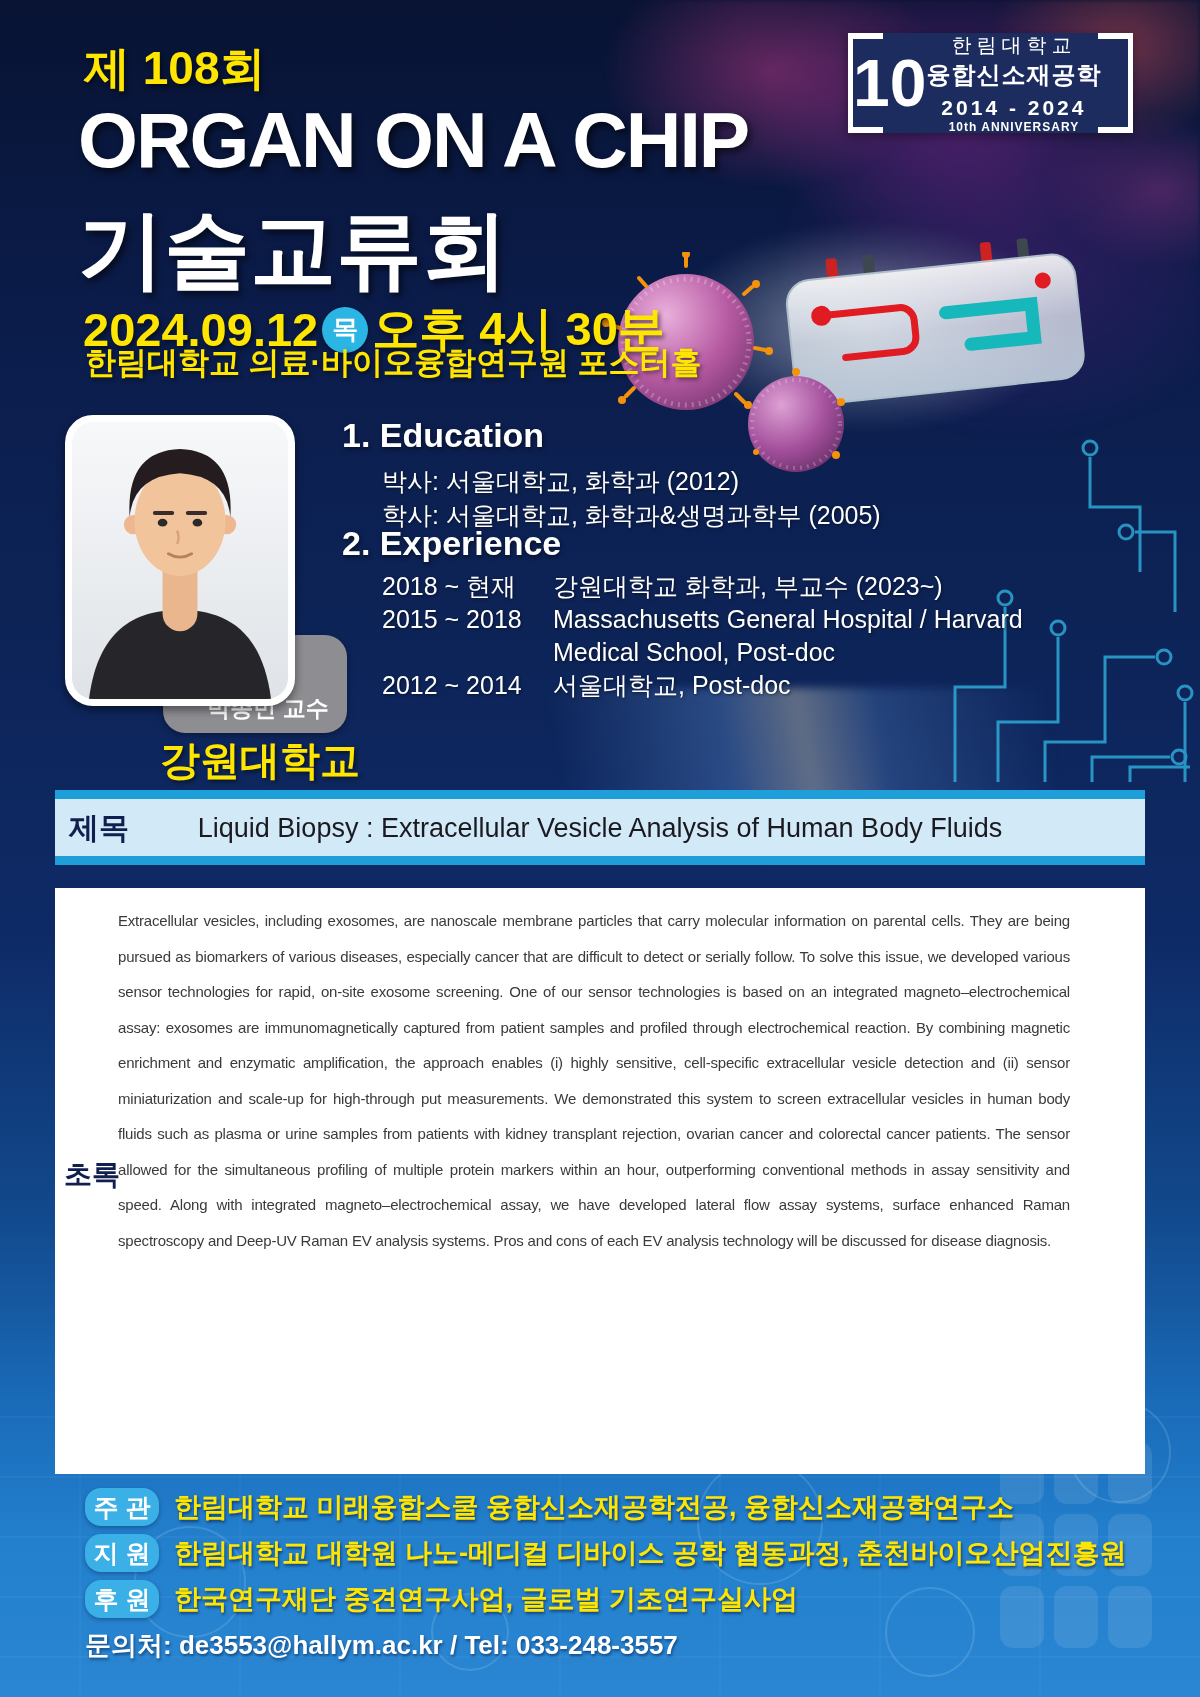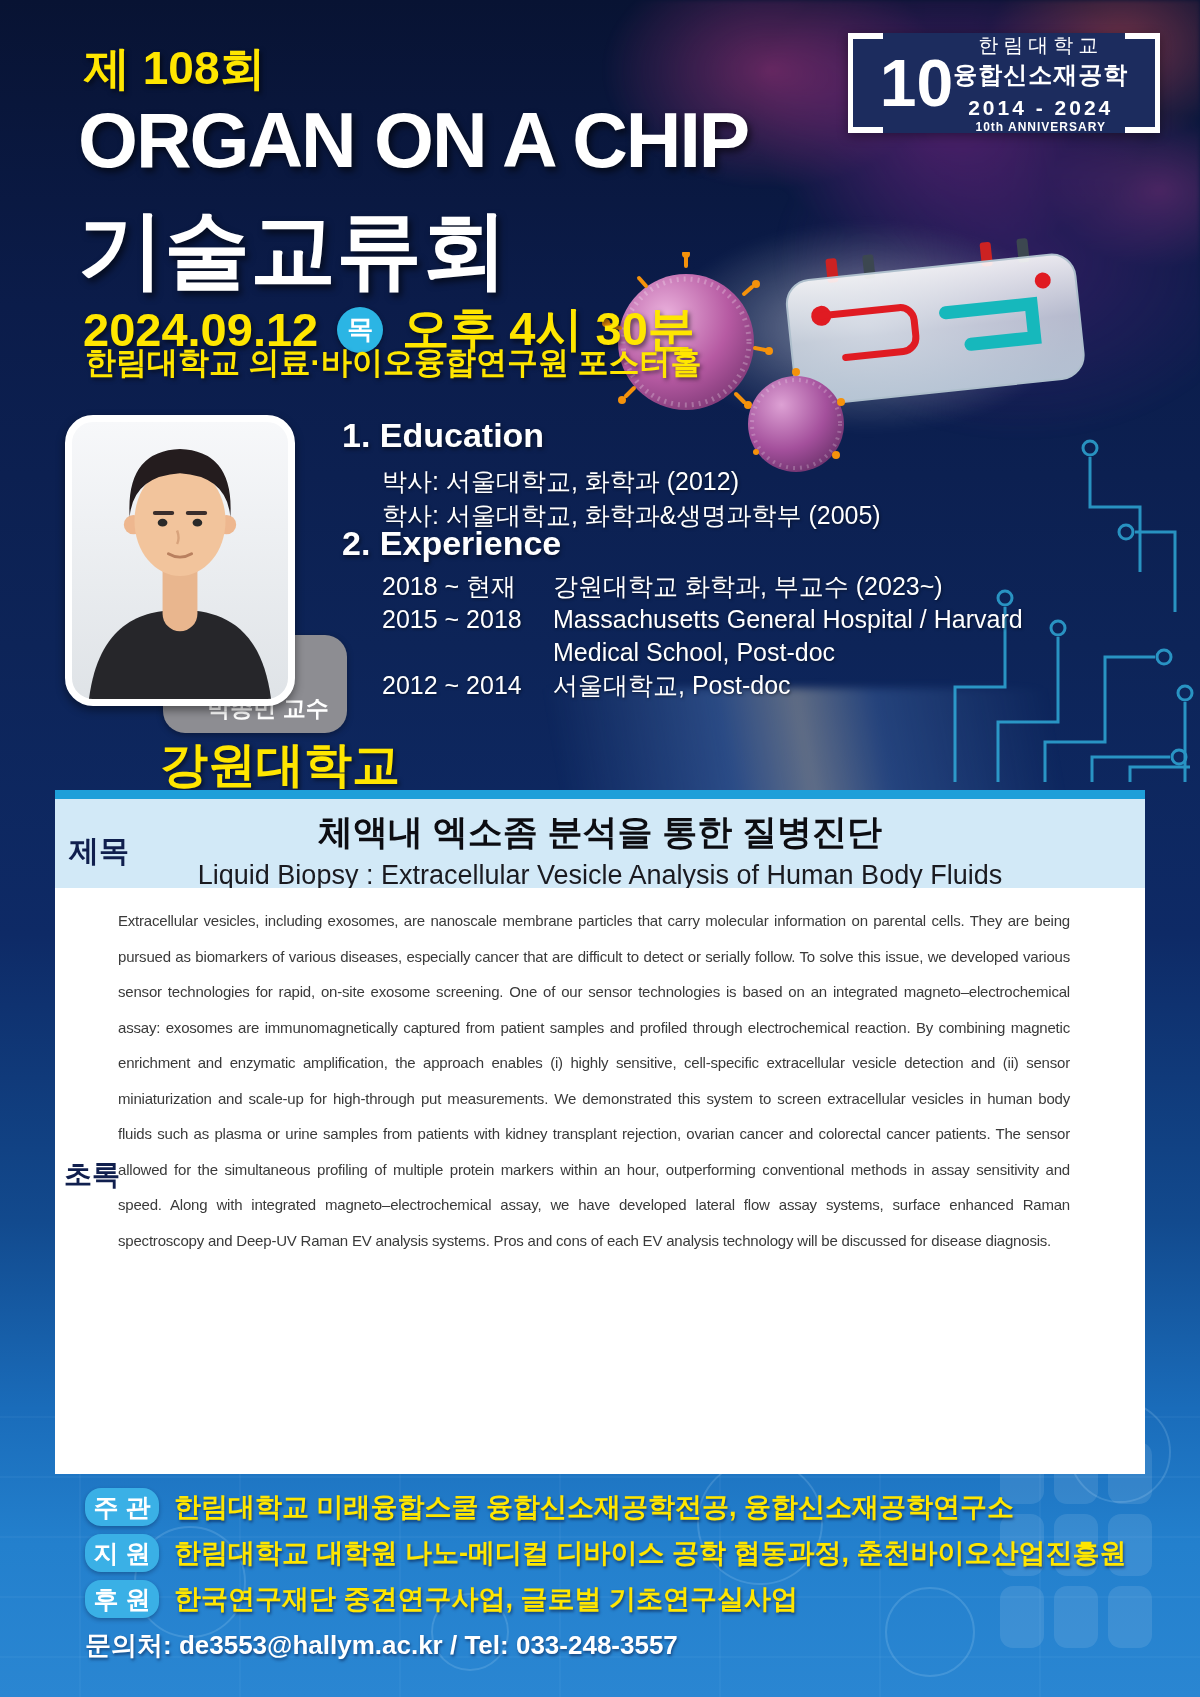--- a/index.html
+++ b/index.html
@@ -28,47 +28,47 @@
     background:linear-gradient(80deg, transparent 18%, rgba(130,185,255,0.25) 40%, rgba(255,246,214,0.34) 50%, rgba(130,185,255,0.2) 60%, transparent 82%);
     filter:blur(4px);
   }
   svg{ display:block; }
 
   
   .session{ left:84px; top:38px; color:#ffe600; font-size:46px; font-weight:bold; text-shadow:2px 3px 5px rgba(0,0,0,0.55); }
   .title-en{ left:78px; top:96px; color:#ffffff; font-size:77px; font-weight:bold; letter-spacing:-2px; text-shadow:3px 4px 7px rgba(0,0,0,0.6); }
   .title-ko{ left:78px; top:192px; color:#ffffff; font-size:86px; font-weight:bold; text-shadow:3px 4px 7px rgba(0,0,0,0.6); }
 
-  .anniv{ left:848px; top:33px; width:312px; height:100px; background:#1c2c5e;
-    display:flex; align-items:center; justify-content:center; 
+  .anniv{ left:848px; top:33px; width:285px; height:100px; background:#1c2c5e;
+    display:flex; align-items:center; justify-content:flex-start; 
     border-left:5px solid #fff; border-right:5px solid #fff; box-shadow:0 3px 10px rgba(0,0,0,0.4); }
   .anniv::before{ content:""; position:absolute; left:0; top:0; width:30px; height:6px; background:#fff; }
   .anniv::after { content:""; position:absolute; left:0; bottom:0; width:30px; height:6px; background:#fff; }
   .anniv .rcorner::before{ content:""; position:absolute; right:0; top:0; width:30px; height:6px; background:#fff; }
   .anniv .rcorner::after { content:""; position:absolute; right:0; bottom:0; width:30px; height:6px; background:#fff; }
   .anniv-num{ color:#fff; font-size:66px; font-weight:bold; line-height:1; }
   .anniv-col{ text-align:center; color:#fff; }
   .anniv-org1{ font-size:20px; letter-spacing:5px; }
   .anniv-org2{ font-size:24px; font-weight:bold; letter-spacing:1px; }
   .anniv-years{ font-size:21px; font-weight:bold; letter-spacing:3px; margin-top:5px; }
   .anniv-lab{ font-size:12px; font-weight:bold; letter-spacing:1px; }
 
-  .date-row{ left:83px; top:298px; display:flex; align-items:center; gap:19px; }
+  .date-row{ left:83px; top:298px; display:flex; align-items:center; gap:4px; }
   .date-txt,.time-txt{ color:#ffe600; font-size:47px; font-weight:bold; text-shadow:2px 3px 5px rgba(0,0,0,0.55); }
   .day-badge{ width:46px; height:46px; border-radius:50%; background:#2bb5e4; color:#fff; font-size:26px; font-weight:bold;
     display:flex; align-items:center; justify-content:center; box-shadow:0 2px 5px rgba(0,0,0,0.4); }
   .venue{ left:85px; top:342px; color:#ffe600; font-size:31px; font-weight:bold; text-shadow:2px 2px 4px rgba(0,0,0,0.55); }
 
   
   .name-tag{ left:163px; top:635px; width:184px; height:98px; background:#8d8d92; border-radius:22px;
     display:flex; align-items:flex-end; justify-content:center; padding-bottom:9px; box-shadow:0 2px 6px rgba(0,0,0,0.35); }
   .name-tag span{ color:#fff; font-size:23px; font-weight:bold; padding-left:26px; white-space:nowrap; }
   .photo{ left:65px; top:415px; width:230px; height:291px; border:7px solid #fff; border-radius:28px; overflow:hidden;
     background:linear-gradient(180deg,#f7f8fa,#dfe3e7); box-shadow:0 4px 10px rgba(0,0,0,0.45); }
-  .affil{ left:160px; top:733px; color:#ffe600; font-size:48px; font-weight:bold; text-shadow:2px 2px 4px rgba(0,0,0,0.55); }
+  .affil{ left:160px; top:733px; color:#ffe600; font-size:40px; font-weight:bold; text-shadow:2px 2px 4px rgba(0,0,0,0.55); }
 
   
   .sec-head{ color:#fff; font-size:34px; font-weight:600; text-shadow:1px 2px 4px rgba(0,0,0,0.55); }
   .edu-head{ left:342px; top:416px; }
   .edu-list{ left:382px; top:464px; color:#fff; font-size:25px; line-height:34px; text-shadow:1px 1px 3px rgba(0,0,0,0.5); }
   .exp-head{ left:342px; top:524px; }
   .exp-list{ left:382px; top:570px; width:660px; color:#fff; font-size:25px; line-height:33px; text-shadow:1px 1px 3px rgba(0,0,0,0.5); }
   .exp-row{ display:flex;gap:18px; }
   .exp-period{ width:153px; flex:0 0 153px; }
   .exp-detail{ flex:1; max-width:505px; }
@@ -281,21 +281,20 @@
       <span class="exp-detail">Massachusetts General Hospital / Harvard Medical School, Post-doc</span>
     </div>
     <div class="exp-row">
       <span class="exp-period">2012 ~ 2014</span>
       <span class="exp-detail">서울대학교, Post-doc</span>
     </div>
   </div>
 
   <div class="abs talk-box">
     <div class="talk-label">제목</div>
-    <div class="talk-ko">체액내 엑소좀 분석을 통한 질병진단</div>
     <div class="talk-en">Liquid Biopsy : Extracellular Vesicle Analysis of Human Body Fluids</div>
   </div>
 
   <div class="abs abstract-box">
     <div class="abstract-label">초록</div>
     <div class="abstract-text">Extracellular vesicles, including exosomes, are nanoscale membrane particles that carry molecular information on parental cells. They are being pursued as biomarkers of various diseases, especially cancer that are difficult to detect or serially follow. To solve this issue, we developed various sensor technologies for rapid, on-site exosome screening. One of our sensor technologies is based on an integrated magneto–electrochemical assay: exosomes are immunomagnetically captured from patient samples and profiled through electrochemical reaction. By combining magnetic enrichment and enzymatic amplification, the approach enables (i) highly sensitive, cell-specific extracellular vesicle detection and (ii) sensor miniaturization and scale-up for high-through put measurements. We demonstrated this system to screen extracellular vesicles in human body fluids such as plasma or urine samples from patients with kidney transplant rejection, ovarian cancer and colorectal cancer patients. The sensor allowed for the simultaneous profiling of multiple protein markers within an hour, outperforming conventional methods in assay sensitivity and speed. Along with integrated magneto–electrochemical assay, we have developed lateral flow assay systems, surface enhanced Raman spectroscopy and Deep-UV Raman EV analysis systems. Pros and cons of each EV analysis technology will be discussed for disease diagnosis.</div>
   </div>
 
   <div class="abs footer-rows">
     <div class="f-row">

